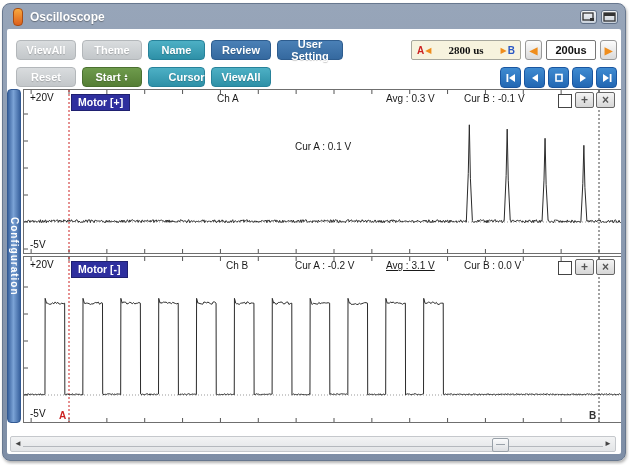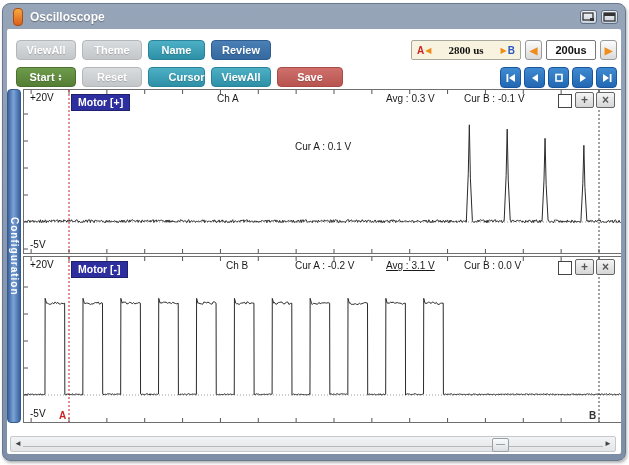--- a/index.html
+++ b/index.html
@@ -98,34 +98,34 @@
     </div>
   </div>
 
   <div class="inner">
 
     <div class="btnrow" style="top:11px;">
       <button class="btn gray" style="width:60px;">ViewAll</button>
       <button class="btn gray" style="width:60px;">Theme</button>
       <button class="btn teal" style="width:57px;">Name</button>
       <button class="btn blue" style="width:60px;">Review</button>
+      <button class="btn blue" style="width:66px;">User Setting</button>
     </div>
 
     <div class="btnrow" style="top:38px;">
+      <button class="btn gray" style="width:60px;">Reset</button>
       <button class="btn green" style="width:60px;">
         <span>Start</span>
         <span class="spin">
           <i style="font-style:normal;">▲</i>
           <i style="font-style:normal;">▼</i>
         </span>
       </button>
-      <button class="btn gray" style="width:60px;">Reset</button>
       <button class="btn teal" style="width:57px;padding-left:20px;">Cursor</button>
       <button class="btn teal" style="width:60px;">ViewAll</button>
-      <button class="btn red" style="width:66px;">Save</button>
     </div>
 
     <div class="timegroup">
       <div class="ab-box">
         <span style="display:flex;gap:1px;align-items:center;">
           <span class="ab-a">A</span>
           <span class="ab-arrow">◀</span>
         </span>
         <span class="ab-val">2800 us</span>
         <span style="display:flex;gap:1px;align-items:center;">

